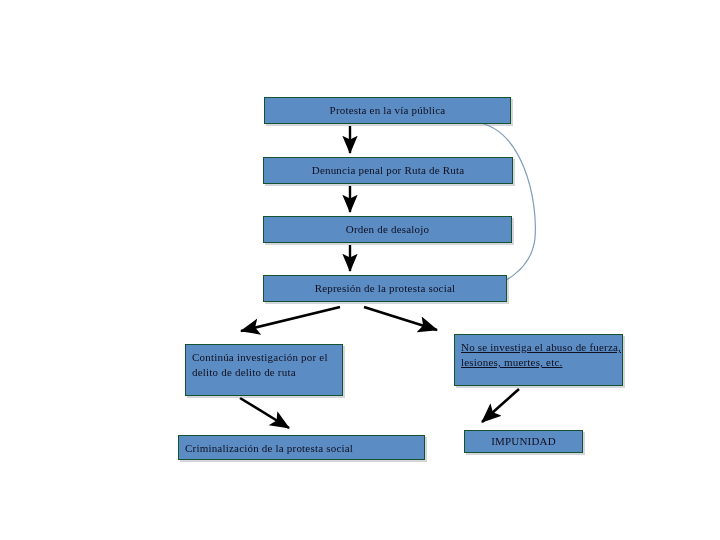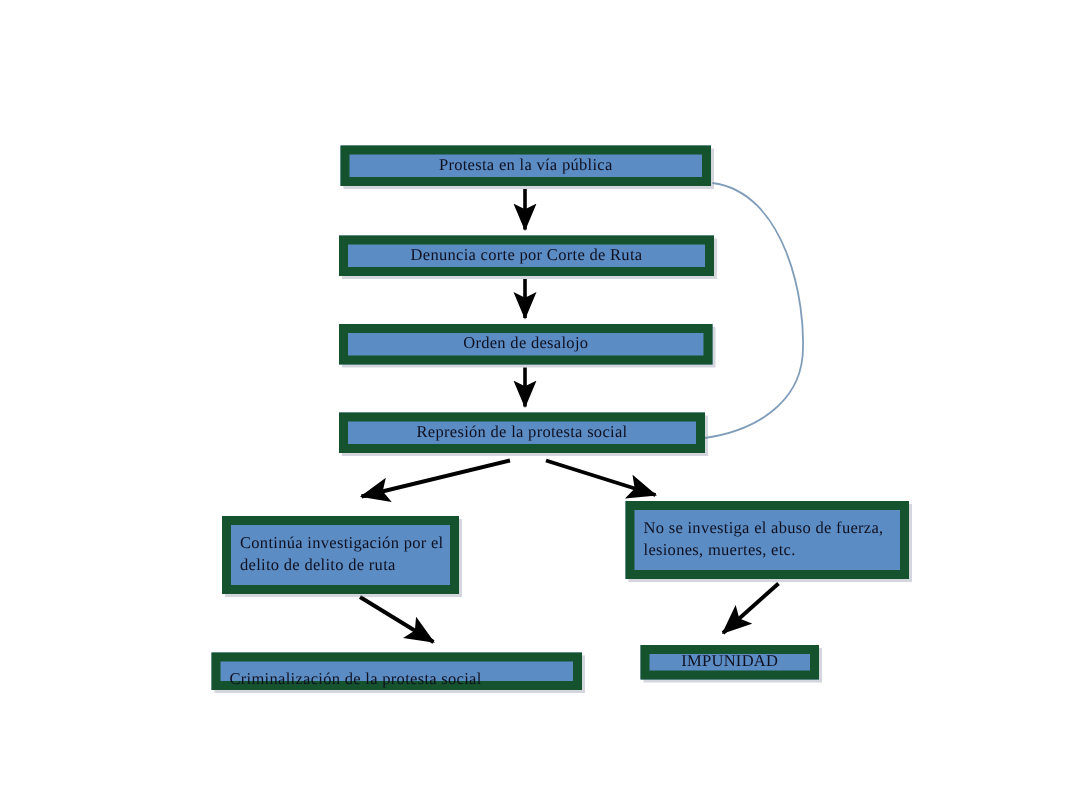--- a/index.html
+++ b/index.html
@@ -24,26 +24,27 @@
     left: 0;
     top: 0;
     width: 720px;
     height: 540px;
     pointer-events: none;
   }
   .node {
     position: absolute;
     box-sizing: border-box;
     background: #5b8cc4;
-    border: 6px solid #14532d;
+    border: 1px solid #14532d;
     color: #101020;
     font-size: 11px;
     line-height: 15px;
     letter-spacing: 0.2px;
     z-index: 2;
+    margin-left: 37px;
   }
   .node.center {
     display: flex;
     align-items: center;
     justify-content: center;
     text-align: center;
   }
   .node.lefttext {
     padding: 5px 0 0 6px;
     text-align: left;
@@ -56,21 +57,21 @@
     white-space: pre-line;
   }
 
   
   #n-protesta      { left: 227px; top:  97px; width: 247px; height: 27px; }
   #n-denuncia      { left: 226px; top: 157px; width: 250px; height: 27px; }
   #n-orden         { left: 226px; top: 216px; width: 249px; height: 27px; }
   #n-represion     { left: 226px; top: 275px; width: 244px; height: 27px; }
   #n-continua      { left: 148px; top: 344px; width: 158px; height: 52px; }
   #n-criminaliza   { left: 141px; top: 435px; width: 247px; height: 25px; }
-  #n-noinvestiga   { left: 417px; top: 334px; width: 189px; height: 52px; }
+  #n-noinvestiga   { left: 417px; top: 334px; width: 169px; height: 52px; text-decoration: underline; }
   #n-impunidad     { left: 427px; top: 430px; width: 119px; height: 23px; }
 </style>
 </head>
 <body>
 
 <div id="diagram">
 
   <svg id="connectors" viewBox="0 0 720 540" width="720" height="540" xmlns="http://www.w3.org/2000/svg">
     <defs>
       <marker id="arrowhead" markerWidth="9" markerHeight="9" refX="7.2" refY="3.2" orient="auto" markerUnits="strokeWidth">
@@ -89,21 +90,21 @@
     <line x1="519" y1="389" x2="482" y2="422" stroke="#000000" stroke-width="2.6" marker-end="url(#arrowhead)"></line>
 
     <path d="M475,122 C 523,128 538,200 535,238 C 532,268 505,287 470,292" fill="none" stroke="#7f9db9" stroke-width="1.2"></path>
   </svg>
 
   <div class="node center shadow" id="n-protesta">
     <span class="txt">Protesta en la vía pública</span>
   </div>
 
   <div class="node center shadow" id="n-denuncia">
-    <span class="txt">Denuncia corte por Corte de Ruta</span>
+    <span class="txt">Denuncia penal por Ruta de Ruta</span>
   </div>
 
   <div class="node center shadow" id="n-orden">
     <span class="txt">Orden de desalojo</span>
   </div>
 
   <div class="node center shadow" id="n-represion">
     <span class="txt">Represión de la protesta social</span>
   </div>
 

